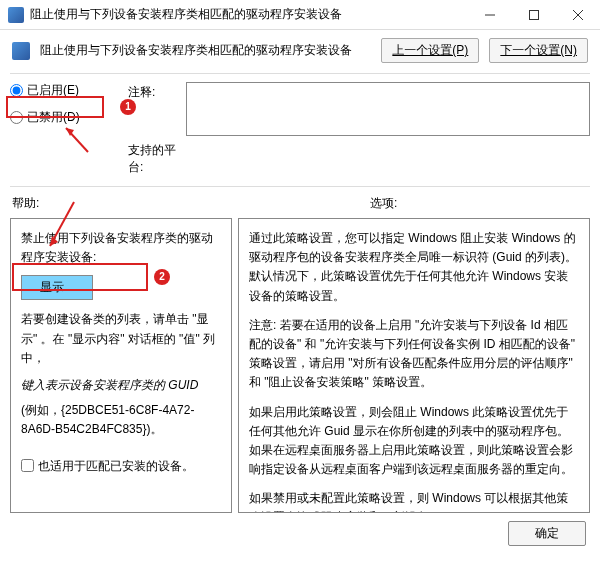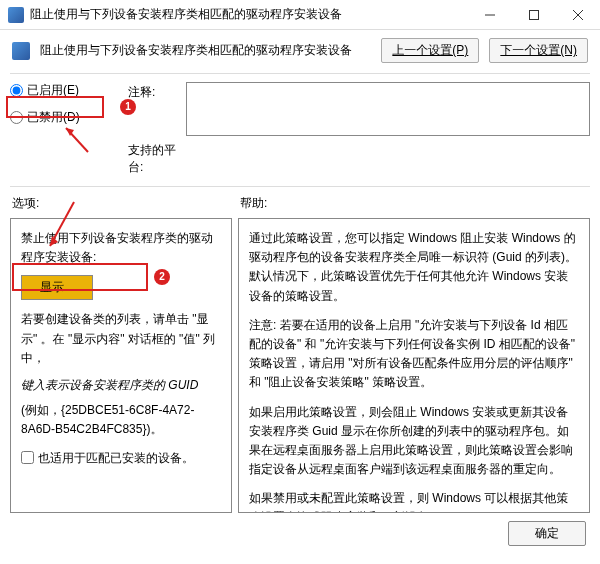--- a/index.html
+++ b/index.html
@@ -111,27 +111,27 @@
     border: 1px solid #888;
     height: 295px;
     padding: 10px;
     overflow-y: auto;
     background: #fff;
   }
   .panel-left { width: 222px; }
   .panel-right { flex: 1; line-height: 1.6; }
   .show-btn {
     border: 1px solid #888;
-    background: #eab308;
+    background: #7dd3fc;
     padding: 3px 18px;
     font-size: 12px;
     margin: 8px 0 10px 0;
     display: inline-block;
   }
-  .cb-row { display: flex; align-items: flex-start; gap: 4px; margin-top: 10px; }
+  .cb-row { display: flex; align-items: flex-start; gap: 4px; margin-top: 18px; }
   .cb-row input { margin: 1px 0 0 0; }
   .para { margin: 0 0 10px 0; }
   .footer {
     display: flex;
     justify-content: flex-end;
     gap: 8px;
     padding: 8px 14px;
   }
   .footer button {
     border: 1px solid #888;
@@ -201,22 +201,22 @@
 <div class="hl-red hl1"></div>
 <div class="badge badge1">1</div>
 <svg class="arrow" style="left:58px; top:120px;" width="40" height="40">
   <line x1="30" y1="32" x2="8" y2="8" stroke="#d92121" stroke-width="2"></line>
   <polygon points="8,8 16,10 12,16" fill="#d92121"></polygon>
 </svg>
 
 <div class="divider" style="margin-top:6px;"></div>
 
 <div class="main-split">
+  <div style="flex:1;" class="col-label">帮助:</div>
   <div style="width:222px;" class="col-label">选项:</div>
-  <div style="flex:1;" class="col-label">帮助:</div>
 </div>
 
 <svg class="arrow" style="left:42px; top:198px;" width="40" height="56">
   <line x1="32" y1="4" x2="8" y2="48" stroke="#d92121" stroke-width="2"></line>
   <polygon points="8,48 10,38 16,44" fill="#d92121"></polygon>
 </svg>
 
 <div class="panels">
   <div class="panel panel-left">
     <div style="line-height:1.6;">禁止使用下列设备安装程序类的驱动程序安装设备:</div>
@@ -225,21 +225,21 @@
     <div style="margin-top:8px; line-height:1.6;font-style:italic;">键入表示设备安装程序类的 GUID</div>
     <div style="margin-top:6px; line-height:1.6;">(例如，{25DBCE51-6C8F-4A72-8A6D-B54C2B4FC835})。</div>
     <label class="cb-row">
       <input type="checkbox" style="">
       <span>也适用于匹配已安装的设备。</span>
     </label>
   </div>
   <div class="panel panel-right">
     <p class="para">通过此策略设置，您可以指定 Windows 阻止安装 Windows 的驱动程序包的设备安装程序类全局唯一标识符 (Guid 的列表)。默认情况下，此策略设置优先于任何其他允许 Windows 安装设备的策略设置。</p>
     <p class="para">注意: 若要在适用的设备上启用 "允许安装与下列设备 Id 相匹配的设备" 和 "允许安装与下列任何设备实例 ID 相匹配的设备" 策略设置，请启用 "对所有设备匹配条件应用分层的评估顺序" 和 "阻止设备安装策略" 策略设置。</p>
-    <p class="para">如果启用此策略设置，则会阻止 Windows 安装或更新其设备安装程序类 Guid 显示在你所创建的列表中的驱动程序包。如果在远程桌面服务器上启用此策略设置，则此策略设置会影响指定设备从远程桌面客户端到该远程桌面服务器的重定向。</p>
+    <p class="para">如果启用此策略设置，则会阻止 Windows 此策略设置优先于任何其他允许 Guid 显示在你所创建的列表中的驱动程序包。如果在远程桌面服务器上启用此策略设置，则此策略设置会影响指定设备从远程桌面客户端到该远程桌面服务器的重定向。</p>
     <p class="para">如果禁用或未配置此策略设置，则 Windows 可以根据其他策略设置允许或阻止安装和更新设备。</p>
   </div>
 </div>
 
 <div class="hl-red hl2"></div>
 <div class="badge badge2">2</div>
 
 <div class="footer">
   <button>确定</button>
 </div>

